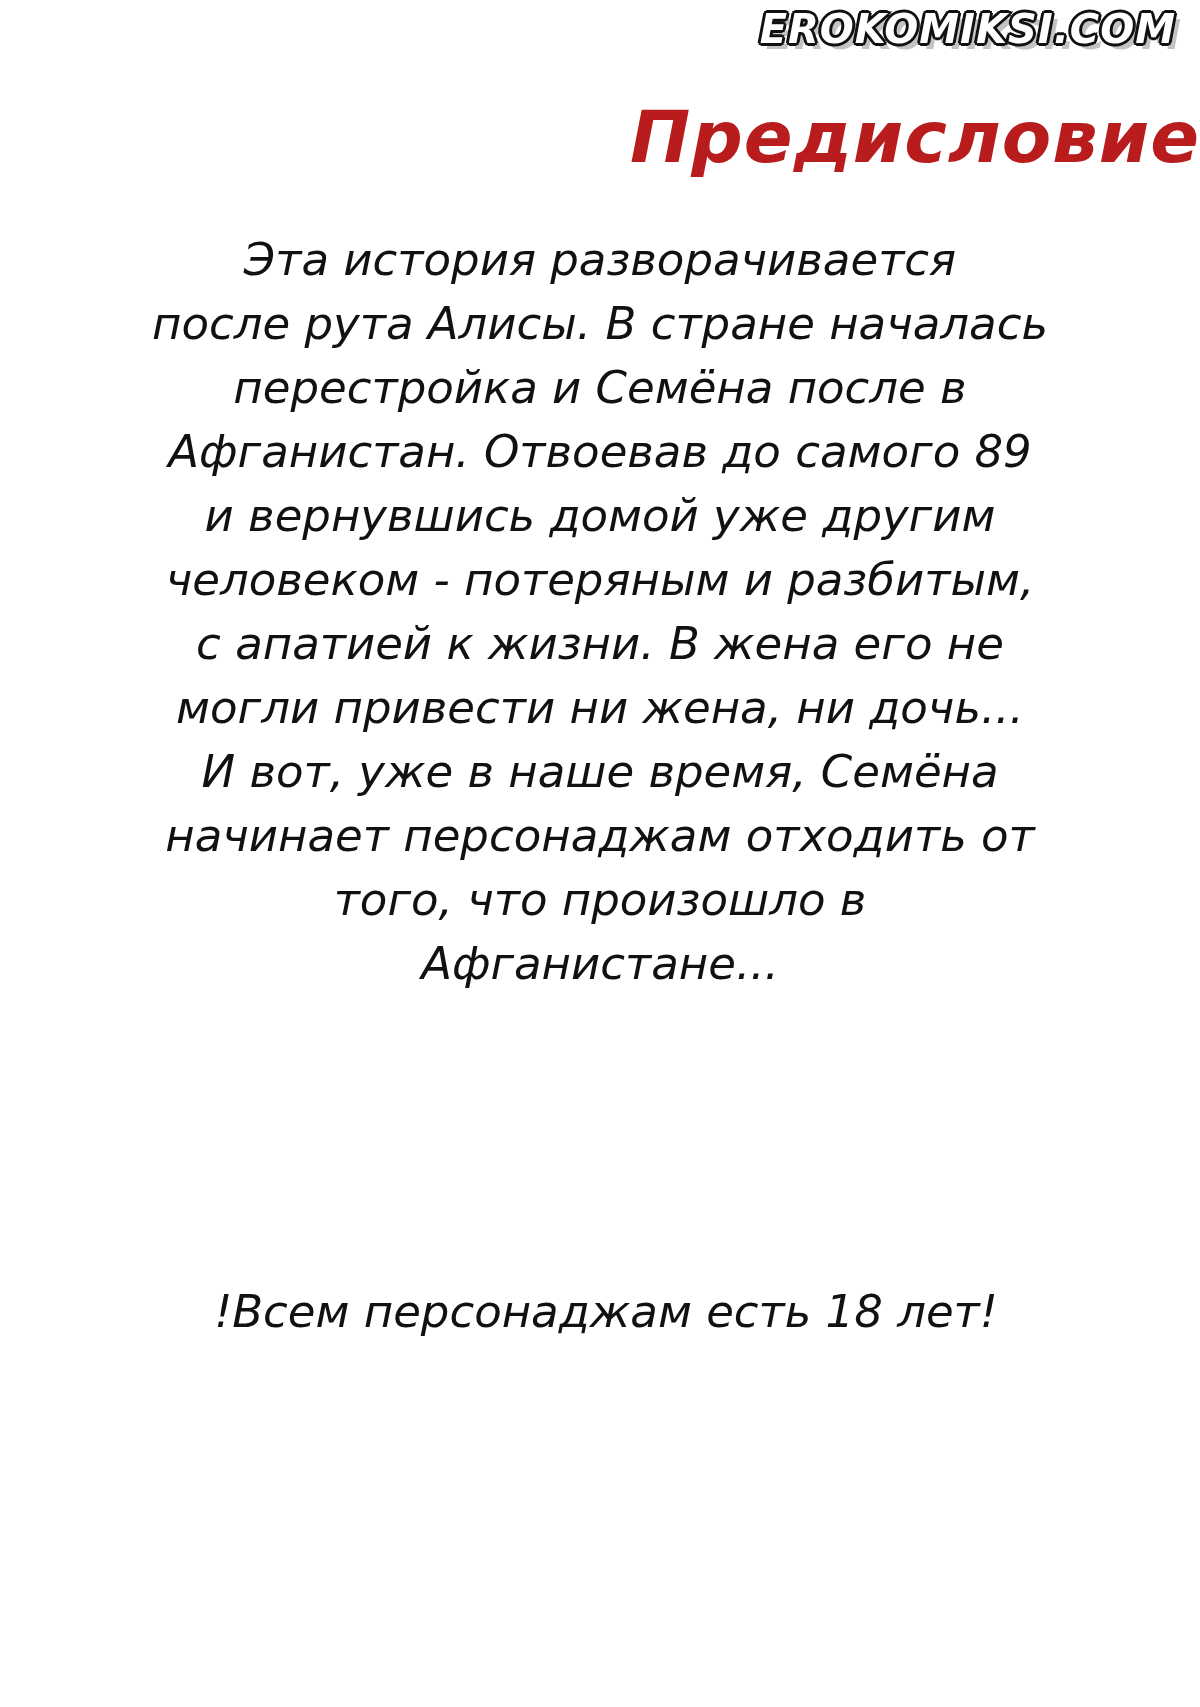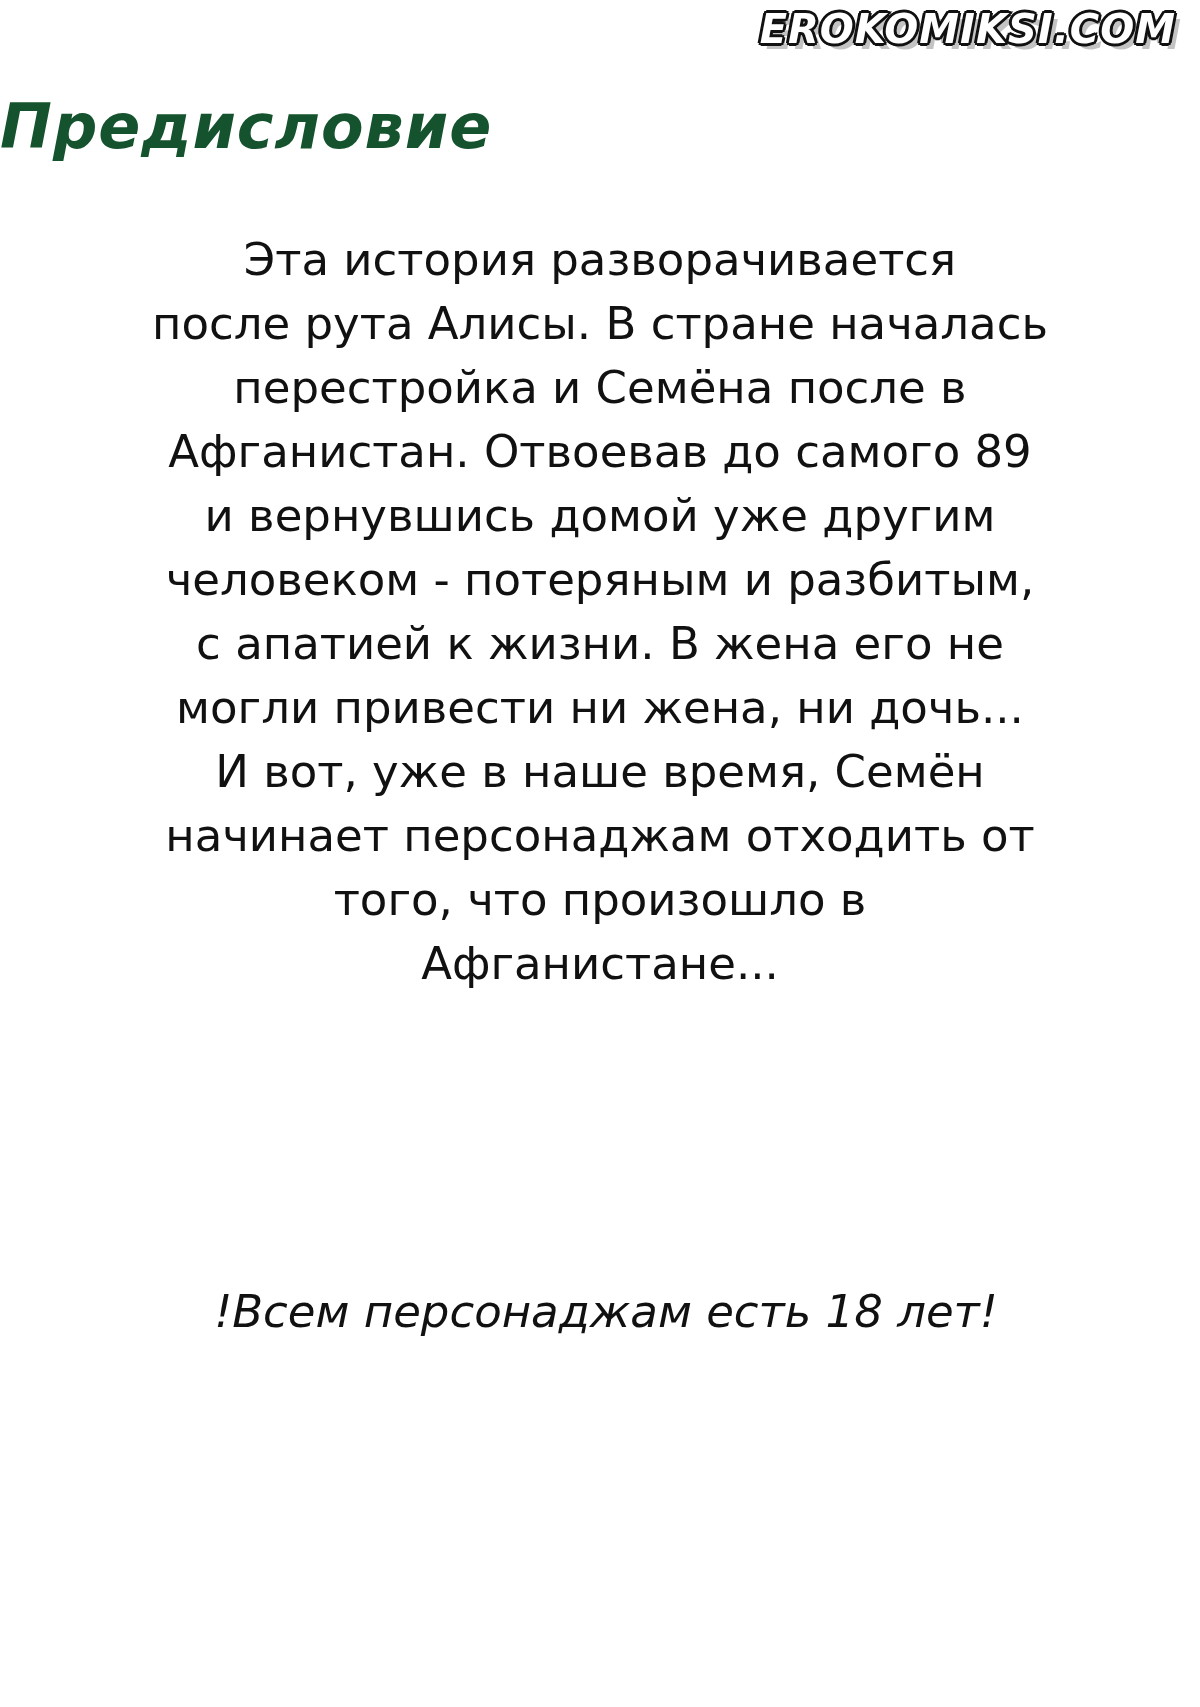--- a/index.html
+++ b/index.html
@@ -44,39 +44,40 @@
     user-select: none;
     white-space: nowrap;
   }
 
   
   .title {
     position: absolute;
     top: 52px;
     left: 0;
     width: 1200px;
-    text-align: left;
+    text-align: right;
     font-family: "DejaVu Sans", sans-serif;
     font-weight: 700;
     font-style: italic;
-    font-size: 62px;
+    font-size: 72px;
     line-height: 1.05;
     letter-spacing: 1px;
-    color: #14532d;
+    color: #b91c1c;
     white-space: nowrap;
   }
 
   
   .body-block {
     position: absolute;
     top: 228px;
     left: 70px;
     width: 1060px;
     text-align: center;
     font-family: "DejaVu Sans", sans-serif;
+    font-style: italic;
     font-weight: 400;
     font-size: 45px;
     line-height: 64px;
     color: #111111;
   }
   .body-block .line {
     display: block;
     white-space: nowrap;
   }
 
@@ -106,21 +107,21 @@
 
   <div class="body-block">
     <span class="line">Эта история разворачивается</span>
     <span class="line">после рута Алисы. В стране началась</span>
     <span class="line">перестройка и Семёна после в</span>
     <span class="line">Афганистан. Отвоевав до самого 89</span>
     <span class="line">и вернувшись домой уже другим</span>
     <span class="line">человеком - потеряным и разбитым,</span>
     <span class="line">с апатией к жизни. В жена его не</span>
     <span class="line">могли привести ни жена, ни дочь...</span>
-    <span class="line">И вот, уже в наше время, Семён</span>
+    <span class="line">И вот, уже в наше время, Семёна</span>
     <span class="line">начинает персонаджам отходить от</span>
     <span class="line">того, что произошло в</span>
     <span class="line">Афганистане...</span>
   </div>
 
   <div class="note">!Всем персонаджам есть 18 лет!</div>
 
 </div>
 
 </body></html>

